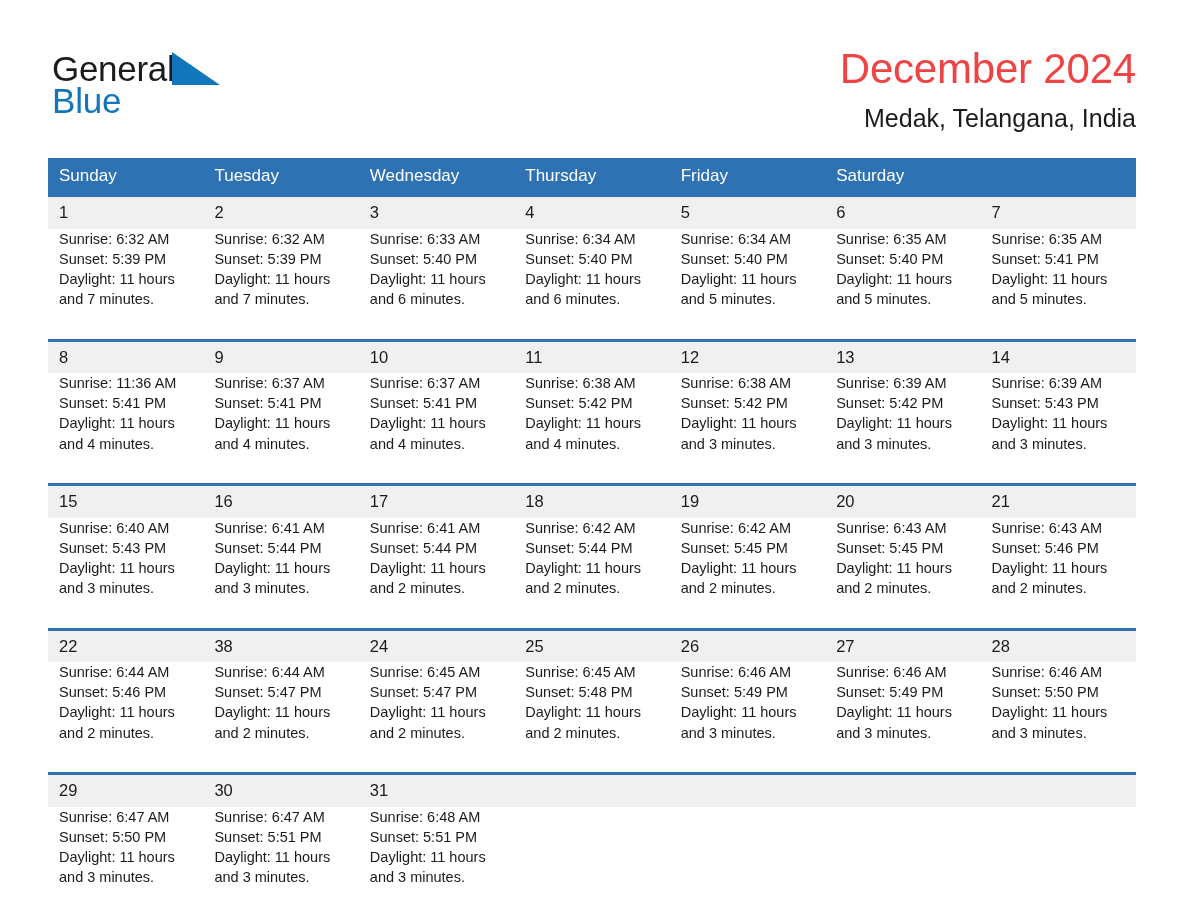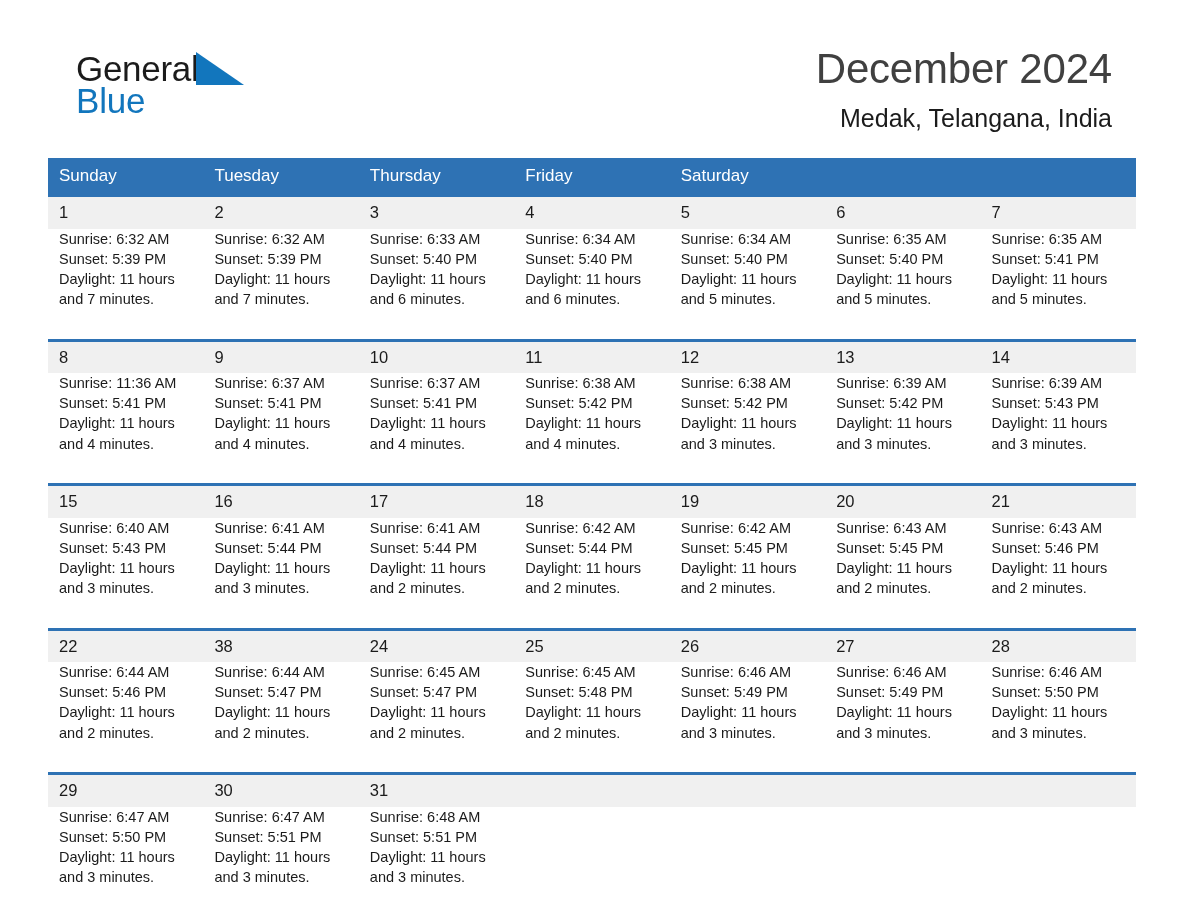--- a/index.html
+++ b/index.html
@@ -17,21 +17,21 @@
     background: #ffffff;
     overflow: hidden;
   }
 
   
   .masthead {
     position: absolute;
     left: 0; right: 0;
     top: 44px;
     height: 104px;
-    padding: 0 76px;
+    padding: 0 52px;
     display: flex;
     align-items: flex-start;
     justify-content: space-between;
   }
 
   .logo {
     position: relative;
     width: 200px;
     height: 88px;
     padding-top: 8px;
@@ -63,21 +63,21 @@
     margin-top: -3px;
   }
 
   .titleblock {
     text-align: right;
     padding-top: 2px;
   }
   .cal-title {
     font-size: 42px;
     font-weight: normal;
-    color: #404040;
+    color: #ef4444;
     line-height: 1.08;
     letter-spacing: -0.2px;
     white-space: nowrap;
   }
   .cal-subtitle {
     margin-top: 14px;
     font-size: 25px;
     font-weight: normal;
     color: #1b1b1b;
     line-height: 1.1;
@@ -162,20 +162,21 @@
       <h2 class="cal-subtitle">Medak, Telangana, India</h2>
     </div>
 
   </div>
 
   <div class="calendar">
 
     <div class="weekdays">
       <div class="weekday">Sunday</div>
       <div class="weekday">Tuesday</div>
+      <div class="weekday">Wednesday</div>
       <div class="weekday">Thursday</div>
       <div class="weekday">Friday</div>
       <div class="weekday">Saturday</div>
     </div>
 
     <div class="week">
       <div class="week-numbers">
         <div class="daynum">1</div>
         <div class="daynum">2</div>
         <div class="daynum">3</div>

